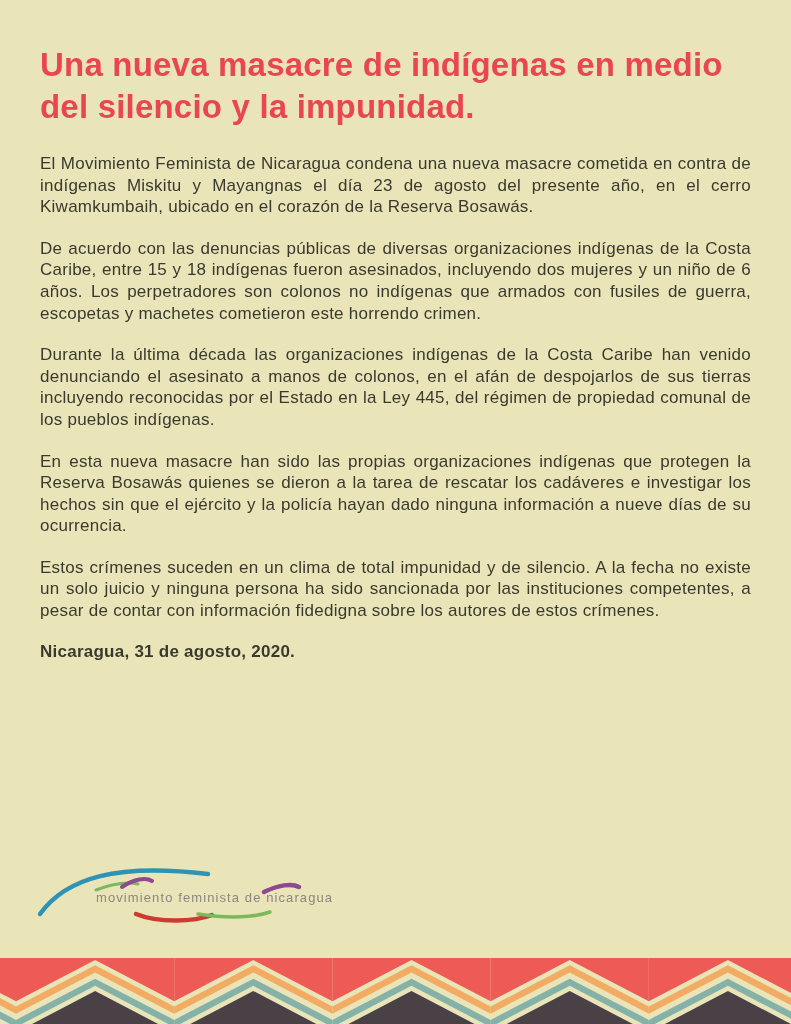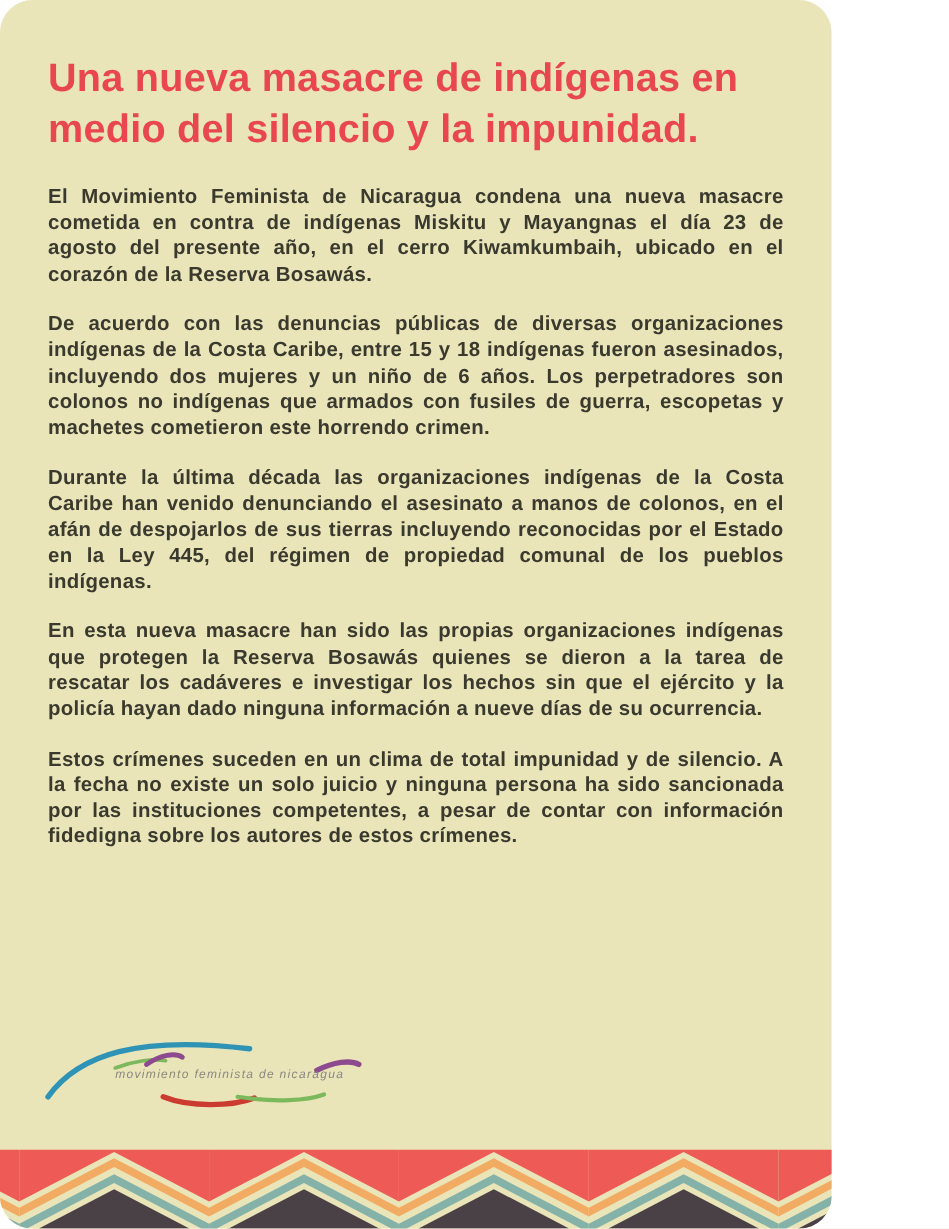--- a/index.html
+++ b/index.html
@@ -13,40 +13,39 @@
     --zzdark:#4a4147;
   }
   *{margin:0;padding:0;box-sizing:border-box;}
   html,body{width:791px;}
   body{
     font-family:"Liberation Sans","DejaVu Sans",sans-serif;
     background:#fff;
   }
   .page{
     position:relative;
-    width:693px;height:1024px;
+    width:791px;height:1024px;
     background:var(--bg);
     overflow:hidden;
-    border-radius:27px;
   }
   .content{
     padding:44px 40px 0 40px;
   }
   h1.title{
     color:var(--title);
     font-size:33px;
     font-weight:800;
     line-height:1.26;
     letter-spacing:0.2px;
     margin-bottom:26px;
   }
   p.para{
     color:var(--text);
     font-size:17px;
-    font-weight:700;
+    font-weight:400;
     line-height:1.27;
     letter-spacing:0.25px;
     text-align:justify;
     margin-bottom:20px;
   }
   p.date{
     color:var(--text);
     font-size:17px;
     font-weight:700;
     letter-spacing:0.25px;
@@ -55,22 +54,21 @@
   .logo{
     position:absolute;
     left:36px;top:858px;
     width:320px;height:80px;
   }
   .logo svg{display:block;}
   .logo-text{
     position:absolute;
     left:60px;top:32px;
     color:var(--logotext);
-    font-size:10px;
-    font-style:italic;
+    font-size:13px;
     font-weight:500;
     letter-spacing:1.1px;
     white-space:nowrap;
   }
   .footer-band{
     position:absolute;
     left:0;bottom:0;
     width:791px;height:66px;
     line-height:0;
   }
@@ -85,20 +83,21 @@
 <body>
 
 <div class="page">
   <div class="content">
     <h1 class="title">Una nueva masacre de indígenas en medio del silencio y la impunidad.</h1>
     <p class="para">El Movimiento Feminista de Nicaragua condena una nueva masacre cometida en contra de indígenas Miskitu y Mayangnas el día 23 de agosto del presente año, en el cerro Kiwamkumbaih, ubicado en el corazón de la Reserva Bosawás.</p>
     <p class="para">De acuerdo con las denuncias públicas de diversas organizaciones indígenas de la Costa Caribe, entre 15 y 18 indígenas fueron asesinados, incluyendo dos mujeres y un niño de 6 años. Los perpetradores son colonos no indígenas que armados con fusiles de guerra, escopetas y machetes cometieron este horrendo crimen.</p>
     <p class="para">Durante la última década las organizaciones indígenas de la Costa Caribe han venido denunciando el asesinato a manos de colonos, en el afán de despojarlos de sus tierras incluyendo reconocidas por el Estado en la Ley 445, del régimen de propiedad comunal de los pueblos indígenas.</p>
     <p class="para">En esta nueva masacre han sido las propias organizaciones indígenas que protegen la Reserva Bosawás quienes se dieron a la tarea de rescatar los cadáveres e investigar los hechos sin que el ejército y la policía hayan dado ninguna información a nueve días de su ocurrencia.</p>
     <p class="para">Estos crímenes suceden en un clima de total impunidad y de silencio. A la fecha no existe un solo juicio y ninguna persona ha sido sancionada por las instituciones competentes, a pesar de contar con información fidedigna sobre los autores de estos crímenes.</p>
+    <p class="date">Nicaragua, 31 de agosto, 2020.</p>
   </div>
 
   <div class="logo">
     <svg width="320" height="80" viewBox="0 0 320 80">
 
       <path class="sw" d="M4,56 C30,20 80,5 172,16" stroke="#2e93b5" stroke-width="4.5"></path>
 
       <path class="sw" d="M60,32 C76,26 92,24 102,26" stroke="#7cb85c" stroke-width="3"></path>
 
       <path class="sw" d="M86,29 C98,21 110,19 116,23" stroke="#8e4a8e" stroke-width="4"></path>

